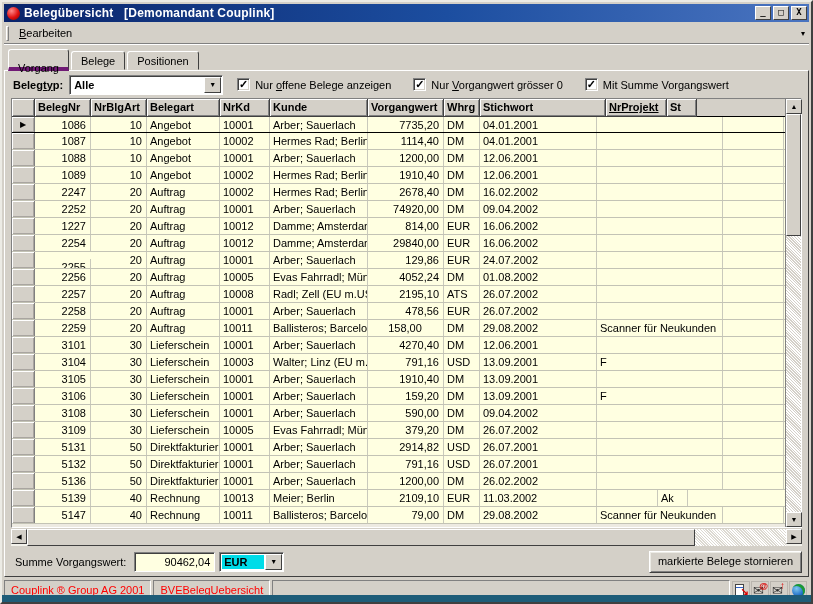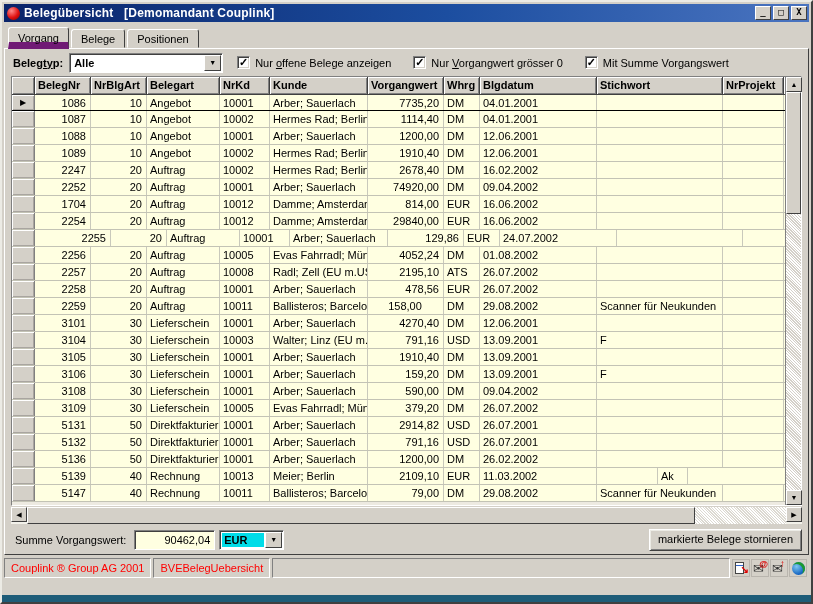--- a/index.html
+++ b/index.html
@@ -24,21 +24,21 @@
     display:flex; align-items:center; position:relative; }
   .menugrip { width:3px; height:15px; margin:0 4px 0 2px; border:1px solid; border-color:#fff #808080 #808080 #fff; }
   .menu-item { padding:2px 6px; }
   .menu-chevron { position:absolute; right:4px; top:6px; font-size:8px; color:#000; }
   .accel { text-decoration:underline; }
 
   
   .tabstrip { height:22px; margin:4px 2px 0 6px; display:flex; align-items:flex-end; position:relative; z-index:2; }
   .tab { height:19px; padding:3px 9px 0 9px; background:#D4D0C8; margin-right:2px;
     border:1px solid; border-color:#fff #404040 #D4D0C8 #fff; border-radius:3px 3px 0 0; }
-  .tab.active { height:22px; font-size:11px; padding-top:4px; margin-bottom:-1px; border-bottom:7px solid #701a75; }
+  .tab.active { height:22px; font-size:11px; padding-top:12px; margin-bottom:-1px; border-bottom:4px solid #701a75; }
 
   
   .panel { position:relative; margin:0 2px; height:507px; background:#D4D0C8;
     border:1px solid; border-color:#fff #404040 #404040 #fff; z-index:1; }
 
   
   .filterrow { height:27px; display:flex; align-items:center; padding:2px 6px 2px 8px; }
   .lbl-bold { font-weight:bold; }
   .combo { display:flex; height:20px; margin-left:6px; background:#fff; border:1px solid; border-color:#808080 #fff #fff #808080;
     box-shadow:inset 1px 1px 0 #404040; align-items:center; }
@@ -113,20 +113,25 @@
   <div class="titlebar">
     <div class="title-icon"></div>
     <div class="title-text">Belegübersicht   [Demomandant Couplink]</div>
     <div class="win-btns">
       <div class="win-btn">_</div>
       <div class="win-btn">□</div>
       <div class="win-btn">X</div>
     </div>
   </div>
 
+  <div class="menubar">
+    <div class="menugrip"></div>
+    <div class="menu-item"><span class="accel">B</span><span>earbeiten</span></div>
+    <div class="menu-chevron">▾</div>
+  </div>
 
   <div class="tabstrip">
     <div class="tab active">Vorgang</div>
     <div class="tab">Belege</div>
     <div class="tab">Positionen</div>
   </div>
 
   <div class="panel">
 
     <div class="filterrow">
@@ -155,23 +160,22 @@
       <div class="gridmain">
         <div class="ghead">
             <div class="hcell" style="width: 23px;"></div>
             <div class="hcell" style="width: 56px;">BelegNr</div>
             <div class="hcell" style="width: 56px;">NrBlgArt</div>
             <div class="hcell" style="width: 73px;">Belegart</div>
             <div class="hcell" style="width: 50px;">NrKd</div>
             <div class="hcell" style="width: 98px;">Kunde</div>
             <div class="hcell" style="width: 76px;">Vorgangwert</div>
             <div class="hcell" style="width: 36px;">Whrg</div>
-            <div class="hcell" style="width: 117px;">Blgdatum</div>
             <div class="hcell" style="width: 126px;">Stichwort</div>
-            <div class="hcell" style="width: 61px;">NrProjekt</div>
+            <div class="hcell" style="width: 61px; text-decoration: underline;">NrProjekt</div>
             <div class="hcell" style="width: 30px;">St</div>
           </div>
         <div class="gbody">
             <div class="grow current">
               <div class="selcell">▶</div>
               <div class="gcell right" style="width: 56px;">1086</div>
               <div class="gcell right" style="width: 56px;">10</div>
               <div class="gcell left" style="width: 73px;">Angebot</div>
               <div class="gcell left" style="width: 50px;">10001</div>
               <div class="gcell left" style="width: 98px;">Arber; Sauerlach</div>
@@ -247,21 +251,21 @@
               <div class="gcell left" style="width: 98px;">Arber; Sauerlach</div>
               <div class="gcell right" style="width: 76px;">74920,00</div>
               <div class="gcell left" style="width: 36px;">DM</div>
               <div class="gcell left" style="width: 117px;">09.04.2002</div>
               <div class="gcell left" style="width: 126px;"></div>
               <div class="gcell left" style="width: 61px;"></div>
               <div class="gcell left" style="width: 30px;">Te</div>
             </div>
             <div class="grow">
               <div class="selcell"></div>
-              <div class="gcell right" style="width: 56px;">1704</div>
+              <div class="gcell right" style="width: 56px;">1227</div>
               <div class="gcell right" style="width: 56px;">20</div>
               <div class="gcell left" style="width: 73px;">Auftrag</div>
               <div class="gcell left" style="width: 50px;">10012</div>
               <div class="gcell left" style="width: 98px;">Damme; Amsterdam</div>
               <div class="gcell right" style="width: 76px;">814,00</div>
               <div class="gcell left" style="width: 36px;">EUR</div>
               <div class="gcell left" style="width: 117px;">16.06.2002</div>
               <div class="gcell left" style="width: 126px;"></div>
               <div class="gcell left" style="width: 61px;"></div>
               <div class="gcell left" style="width: 30px;">Ak</div>
@@ -275,21 +279,21 @@
               <div class="gcell left" style="width: 98px;">Damme; Amsterdam</div>
               <div class="gcell right" style="width: 76px;">29840,00</div>
               <div class="gcell left" style="width: 36px;">EUR</div>
               <div class="gcell left" style="width: 117px;">16.06.2002</div>
               <div class="gcell left" style="width: 126px;"></div>
               <div class="gcell left" style="width: 61px;"></div>
               <div class="gcell left" style="width: 30px;">Ak</div>
             </div>
             <div class="grow">
               <div class="selcell"></div>
-              <div class="gcell right" style="width: 76px;">2255</div>
+              <div class="gcell right" style="width: 56px; margin-top: 7px;">2255</div>
               <div class="gcell right" style="width: 56px;">20</div>
               <div class="gcell left" style="width: 73px;">Auftrag</div>
               <div class="gcell left" style="width: 50px;">10001</div>
               <div class="gcell left" style="width: 98px;">Arber; Sauerlach</div>
               <div class="gcell right" style="width: 76px;">129,86</div>
               <div class="gcell left" style="width: 36px;">EUR</div>
               <div class="gcell left" style="width: 117px;">24.07.2002</div>
               <div class="gcell left" style="width: 126px;"></div>
               <div class="gcell left" style="width: 61px;"></div>
               <div class="gcell left" style="width: 30px;">Ak</div>

